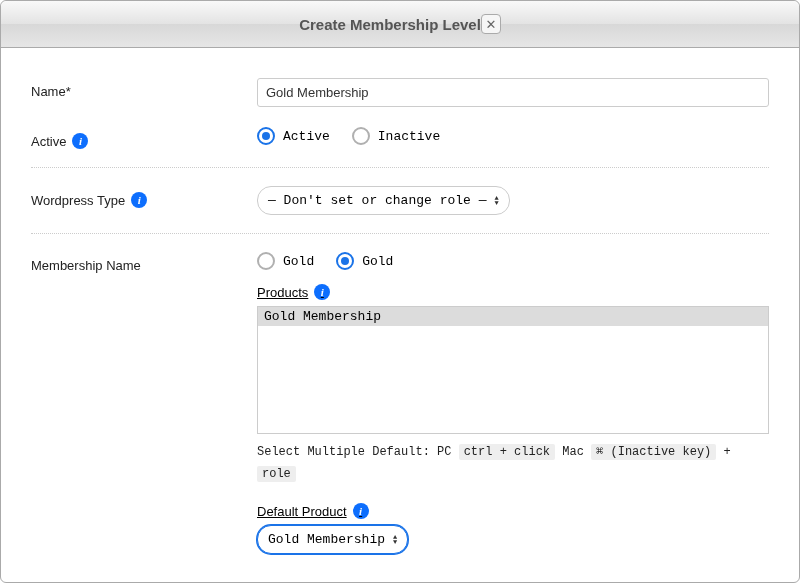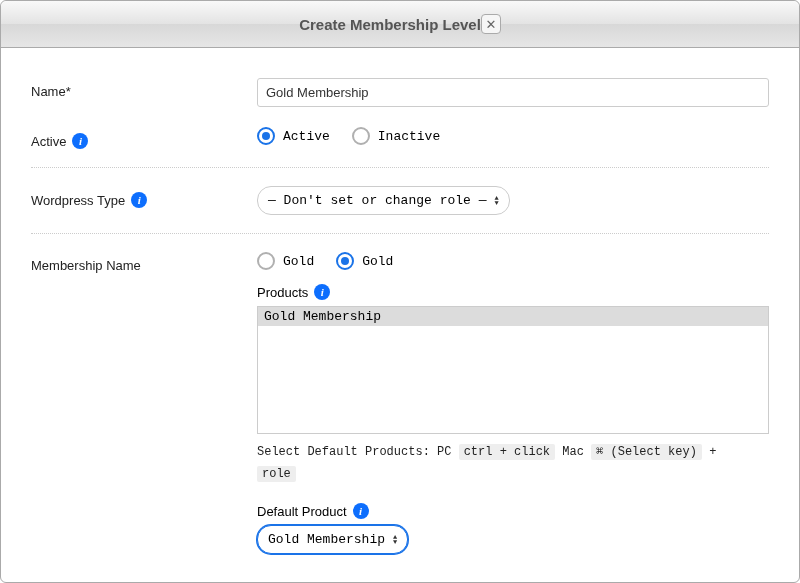--- a/index.html
+++ b/index.html
@@ -16,21 +16,21 @@
 .divider { border: none; border-top: 1px dotted #ccc; margin: 8px 0; }
 .radio-group { display: flex; align-items: center; gap: 22px; font-family: "Courier New", monospace; font-size: 13px; }
 .radio-item { display: flex; align-items: center; gap: 8px; cursor: pointer; }
 .radio-circle { width: 18px; height: 18px; border: 2px solid #b0b0b0; border-radius: 50%; display: flex; align-items: center; justify-content: center; background: #fff; }
 .radio-circle.checked { border-color: #1a73e8; }
 .radio-dot { width: 8px; height: 8px; border-radius: 50%; background: #1a73e8; }
 .select-wrap { display: inline-flex; align-items: center; border: 1px solid #ccc; border-radius: 14px; padding: 6px 10px; background: #fff; gap: 8px; cursor: pointer; font-family: "Courier New", monospace; font-size: 13px; }
 .select-wrap.focused { border-color: #1a73e8; box-shadow: 0 0 0 1px #1a73e8; }
 .select-arrows { display: flex; flex-direction: column; font-size: 7px; line-height: 5px; color: #333; }
 .info-icon { display: inline-flex; width: 16px; height: 16px; border-radius: 50%; background: #0d6efd; color: #fff; font-style: italic; font-family: Georgia, serif; font-weight: bold; font-size: 11px; align-items: center; justify-content: center; cursor: help; }
-.sub-label { display: flex; align-items: center; gap: 6px; margin-top: 14px; margin-bottom: 6px; font-size: 13px; }
+.sub-label { display: flex; align-items: center; gap: 6px; margin-top: 14px; margin-bottom: 6px; font-size: 13px; text-decoration: underline; }
 .multi-select { width: 100%; height: 128px; border: 1px solid #ccc; background: #fff; overflow: auto; }
 .multi-option { padding: 2px 6px; font-family: "Courier New", monospace; font-size: 13px; cursor: pointer; }
 .multi-option.selected { background: #dcdcdc; }
 .hint { font-family: "Courier New", monospace; font-size: 12px; color: #222; margin-top: 8px; line-height: 1.8; }
 .kbd { background: #eee; padding: 1px 5px; border-radius: 2px; font-family: "Courier New", monospace; font-size: 12px; }
 </style>
 </head>
 <body>
 
 <div class="dialog">
@@ -114,24 +114,24 @@
         <div class="sub-label">
           <span>Products</span>
           <span class="info-icon">i</span>
         </div>
 
         <div class="multi-select">
           <div class="multi-option selected">Gold Membership</div>
         </div>
 
         <div class="hint">
-          <span>Select Default Products: PC</span>
+          <span>Select Multiple Default: PC</span>
           <span class="kbd">ctrl + click</span>
           <span>Mac</span>
-          <span class="kbd">⌘ (Select key)</span>
+          <span class="kbd">⌘ (Inactive key)</span>
           <span>+</span>
           <br>
           <span class="kbd">role</span>
         </div>
 
         <div class="sub-label" style="margin-top:18px;">
           <span>Default Product</span>
           <span class="info-icon">i</span>
         </div>
 

